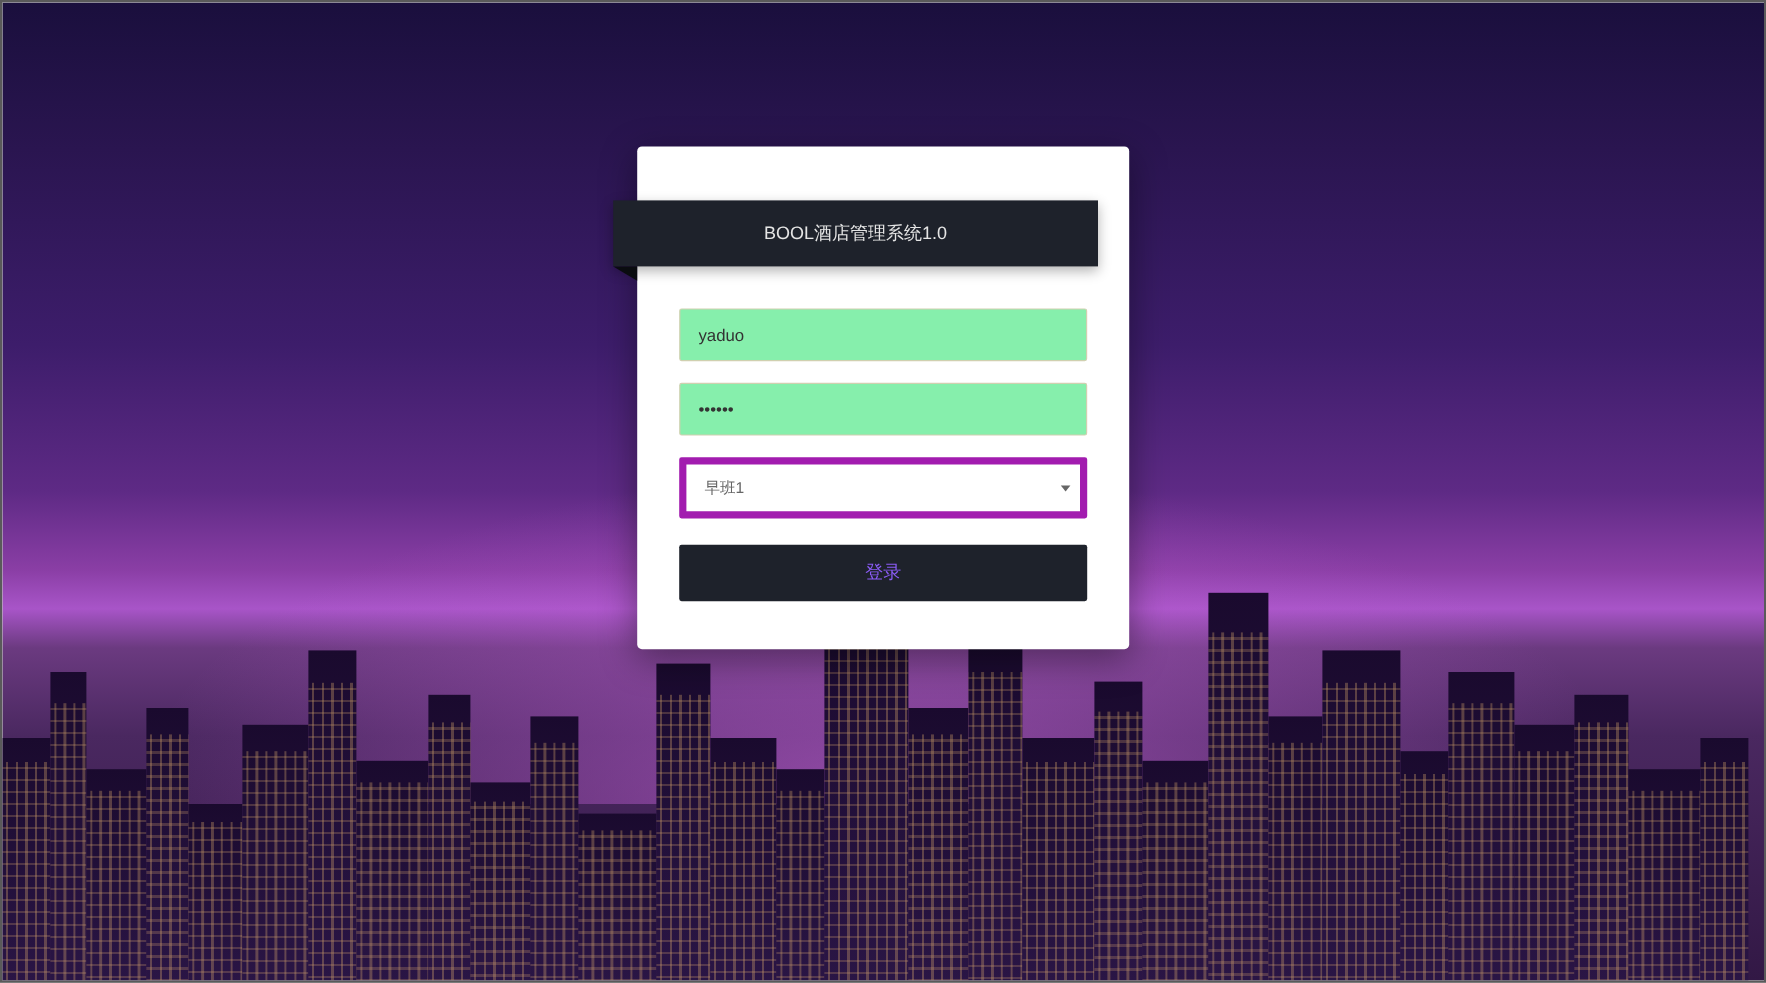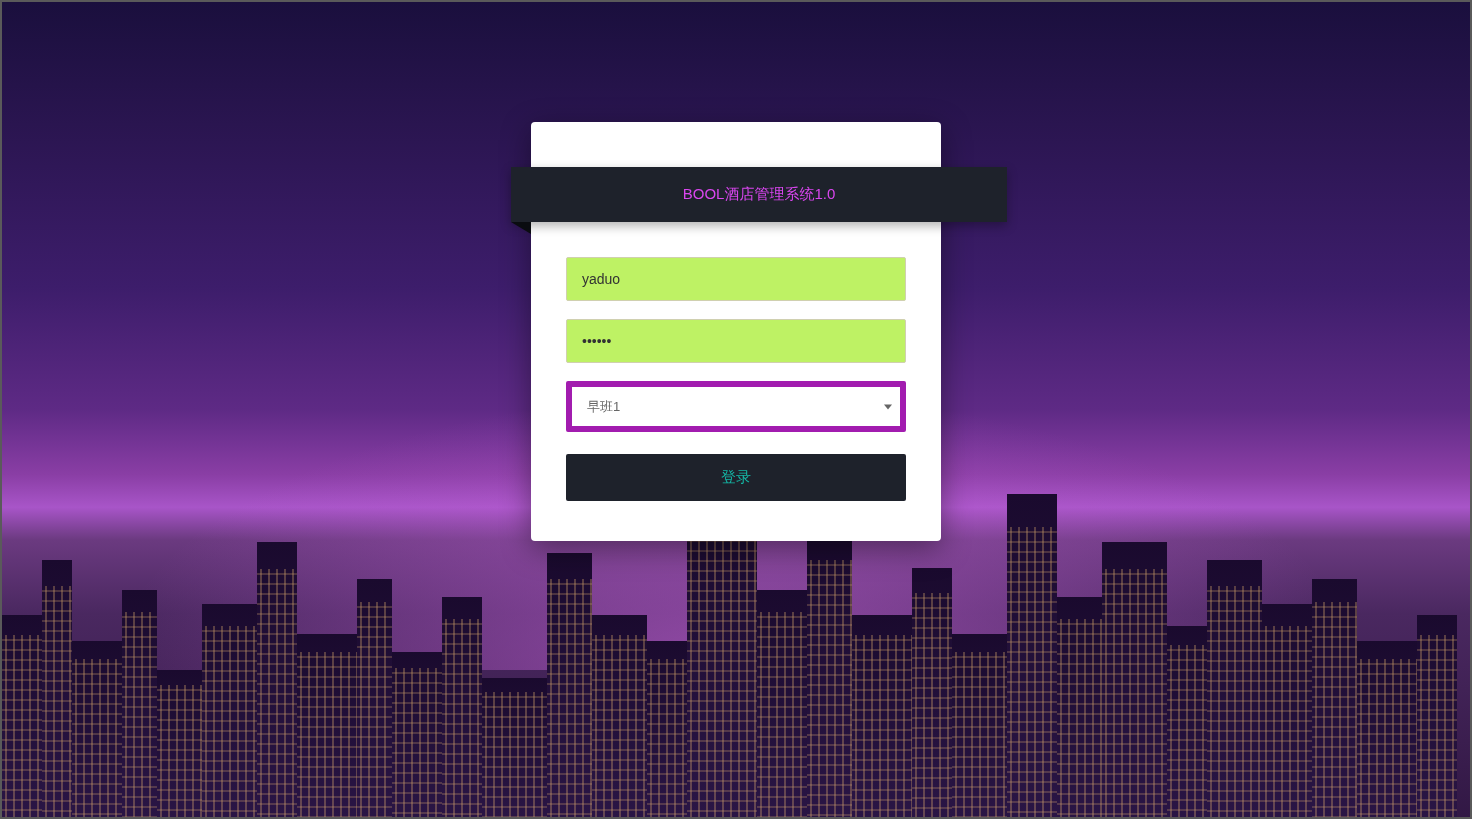--- a/index.html
+++ b/index.html
@@ -78,23 +78,23 @@
       background: #ffffff;
       border-radius: 4px;
       box-shadow: 0 8px 30px rgba(0,0,0,0.4);
       z-index: 10;
       padding-bottom: 40px;
     }
     .title-banner {
       position: relative;
       top: 45px;
       left: -20px;
-      width: 496px;
+      width: 404px;
       background: #1e222b;
-      color: #d946ef;
+      color: #e5e5e5;
       padding: 18px 0;
       font-size: 15px;
       text-align: center;
       box-shadow: 0 4px 10px rgba(0,0,0,0.3);
       margin-bottom: 30px;
     }
     .title-banner::before {
       content: '';
       position: absolute;
       bottom: -12px;
@@ -106,21 +106,21 @@
       border-color: transparent #0a0c10 transparent transparent;
     }
     .form-area {
       padding: 50px 35px 0 35px;
     }
     .form-input {
       width: 100%;
       padding: 13px 15px;
       margin-bottom: 18px;
       border: 1px solid #d0d0b0;
-      background: #bef264;
+      background: #86efac;
       font-size: 14px;
       color: #333;
       border-radius: 2px;
       outline: none;
     }
     .form-input::placeholder {
       color: #888;
     }
     .form-select {
       width: 100%;
@@ -153,21 +153,21 @@
       border-top: 5px solid #666;
       pointer-events: none;
     }
     .select-wrap .form-select {
       margin-bottom: 0;
     }
     .login-btn {
       width: 100%;
       padding: 14px 0;
       background: #1e222b;
-      color: #14b8a6;
+      color: #8b5cf6;
       border: none;
       font-size: 15px;
       cursor: pointer;
       border-radius: 2px;
     }
   </style>
 </head>
 <body>
 
 <div class="background"></div>

